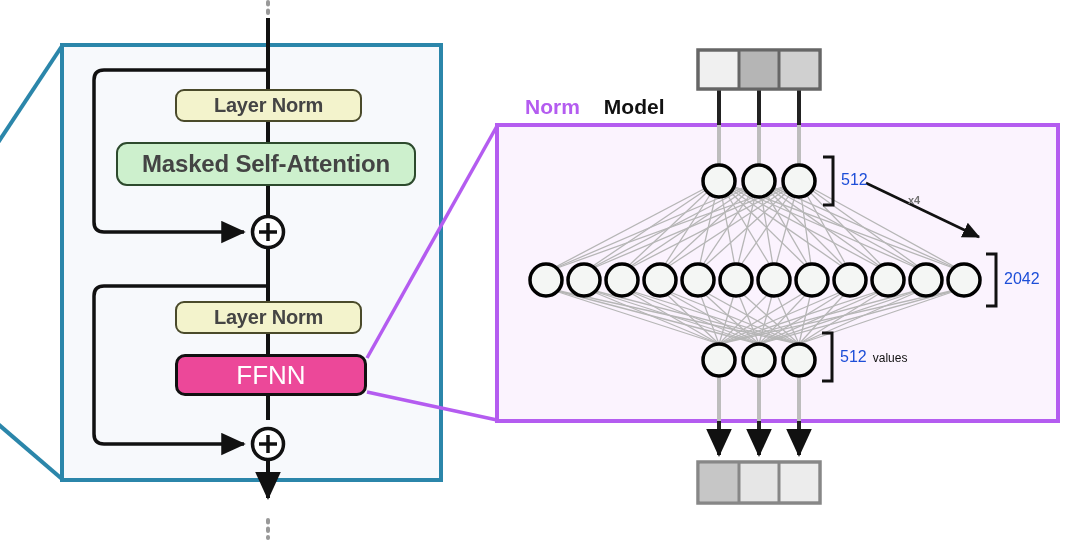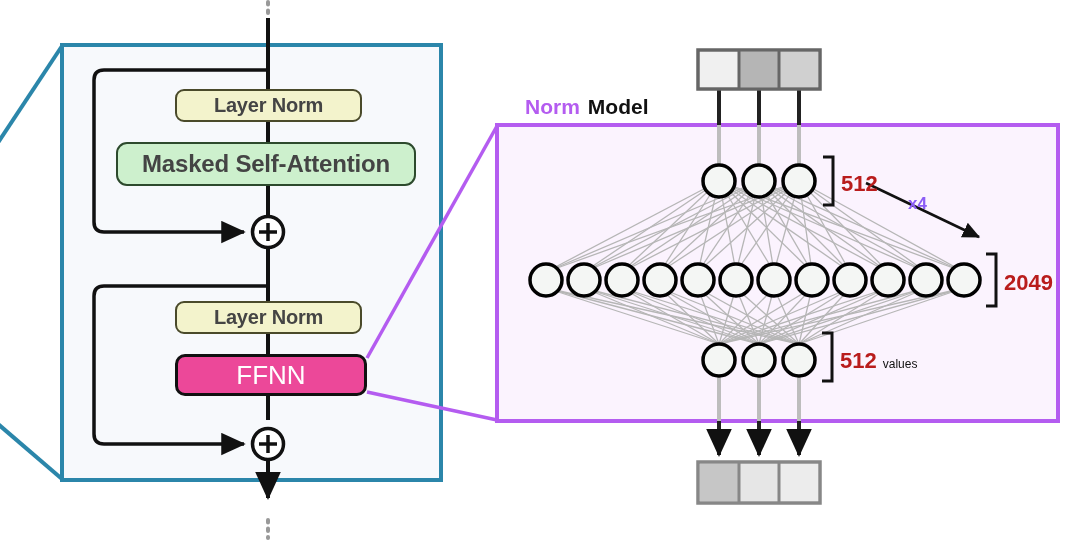--- a/index.html
+++ b/index.html
@@ -15,23 +15,23 @@
       font-size:20px;height:33px;}
   .attn{background:#cdf0cd;border:2.5px solid #2d4a2d;border-radius:11px;
         font-size:24px;height:44px;}
   .ffnn{background:#ec4899;border:3px solid #111111;border-radius:10px;
         font-size:26px;height:42px;color:#ffffff;}
   
   .anno{position:absolute;white-space:nowrap;color:#111111;}
   .dense-title{position:absolute;font-size:21px;font-weight:bold;white-space:nowrap;}
   .dense-title .p1{color:#b45cf0;}
   .dense-title .p2{color:#111111;}
-  .num{font-size:22px;font-weight:bold;color:#b91c1c;}
+  .num{font-size:16px;font-weight:normal;color:#1d4ed8;}
   .numreg{font-size:12px;font-weight:normal;color:#111111;}
-  .x4{font-size:17px;font-weight:bold;color:#8b5cf6;}
+  .x4{font-size:11px;font-weight:bold;color:#737373;}
 </style>
 </head>
 <body>
 
 <div id="stage">
 
   <svg class="layer" viewBox="0 0 1080 541">
     <defs>
       <marker id="arrowBlack" markerWidth="9" markerHeight="9" refX="6.5" refY="3.2" orient="auto" markerUnits="strokeWidth">
         <path d="M0,0 L7,3.2 L0,6.4 z" fill="#111111"></path>
@@ -232,26 +232,26 @@
 
   <div class="lbl ln boxlabel" style="left:175px;top:89px;width:187px;">Layer Norm</div>
 
   <div class="lbl attn boxlabel" style="left:116px;top:142px;width:300px;">Masked Self-Attention</div>
 
   <div class="lbl ln boxlabel" style="left:175px;top:301px;width:187px;">Layer Norm</div>
 
   <div class="lbl ffnn" style="left:175px;top:354px;width:192px;">FFNN</div>
 
   <div class="dense-title" style="left:525px;top:95px;">
-    <span class="p1">Norm</span><span class="p2" style="margin-left:8px;">Model</span>
+    <span class="p1">Norm</span><span class="p2" style="margin-left:24px;">Model</span>
   </div>
 
   <div class="anno num" style="left:841px;top:171px;">512</div>
 
-  <div class="anno num" style="left:1004px;top:270px;">2049</div>
+  <div class="anno num" style="left:1004px;top:270px;">2042</div>
 
   <div class="anno" style="left:840px;top:348px;">
     <span class="num">512</span><span class="numreg" style="margin-left:6px;">values</span>
   </div>
 
   <div class="anno x4" style="left:908px;top:194px;">x4</div>
 
 </div>
 
 </body></html>

